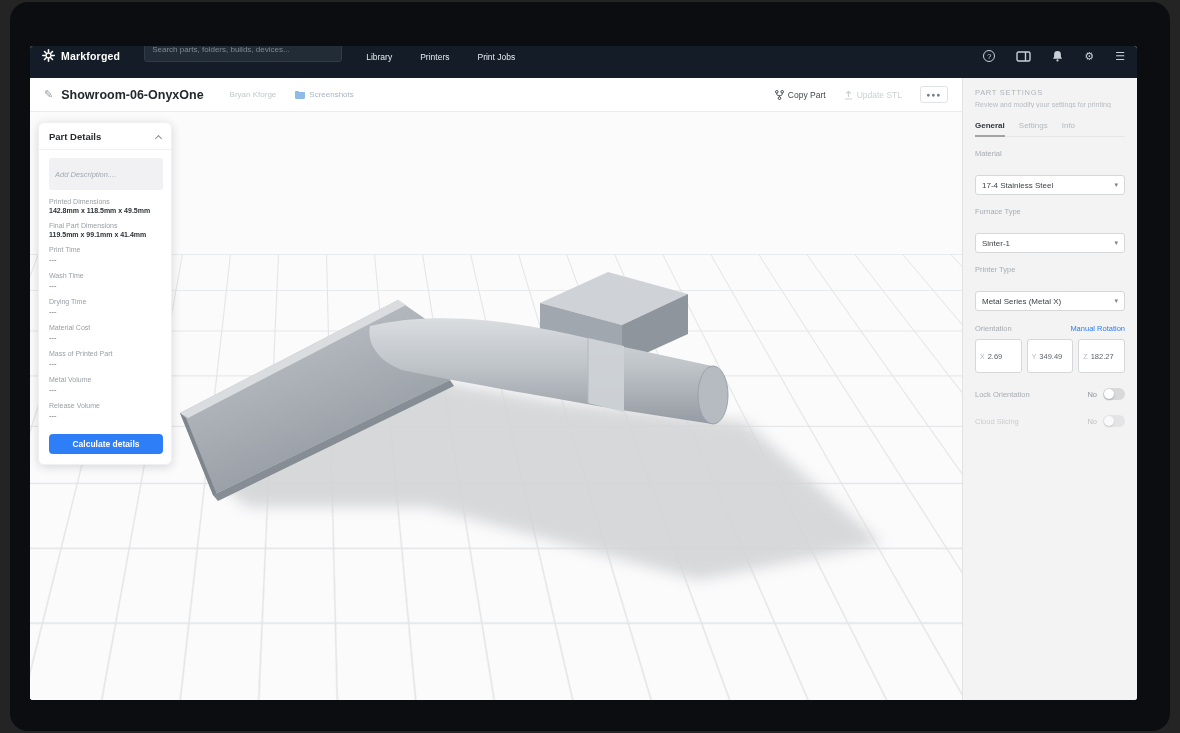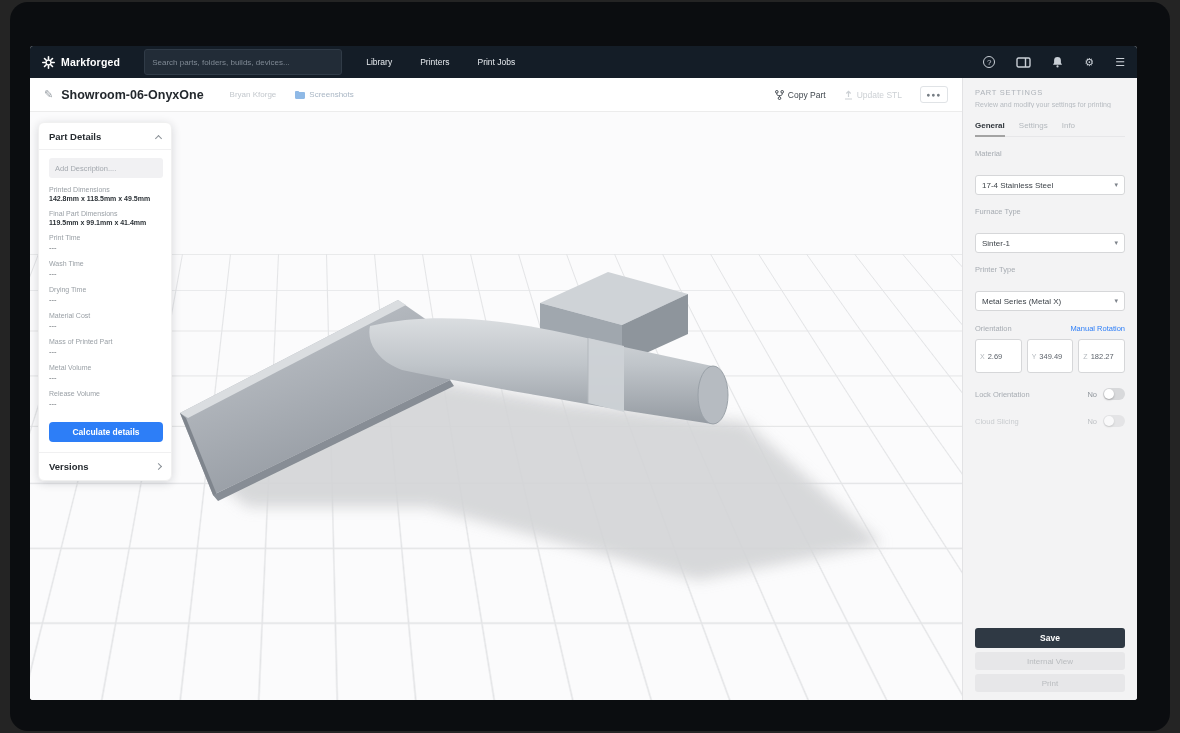--- a/index.html
+++ b/index.html
@@ -5,21 +5,21 @@
   * { margin:0; padding:0; box-sizing:border-box; }
   html,body { width:1180px; height:733px; background:#212121; overflow:hidden;
     font-family:"Liberation Sans","DejaVu Sans",sans-serif; }
   .screen { position:relative; width:1180px; height:733px; background:#242424; }
   .bezel { position:absolute; left:10px; top:2px; right:10px; bottom:2px;
     background:#0b0d10; border-radius:18px; }
   .app { position:absolute; left:30px; top:46px; width:1107px; height:654px;
     background:#fff; border-radius:3px; overflow:hidden; display:flex; flex-direction:column; }
 
   
-  .topnav { height:28px; flex:0 0 28px; background:#141d27; display:flex; align-items:center; padding:16px 12px; }
+  .topnav { height:28px; flex:0 0 28px; background:#141d27; display:flex; align-items:flex-end; padding:16px 12px; }
   .brand { display:flex; align-items:center; gap:6px; }
   .brand-name { color:#fff; font-size:10.5px; font-weight:700; letter-spacing:.2px; }
   .tn-search { margin-left:24px; width:198px; height:26px; background:#222c37; border:1px solid #303b47;
     border-radius:3px; color:#9aa4af; font-size:8px; padding:0 7px; outline:none;
     font-family:"Liberation Sans","DejaVu Sans",sans-serif; }
   .tn-search::placeholder { color:#7f8994; }
   .tn-items { display:flex; gap:28px; margin-left:24px; }
   .tn-item { color:#e7ebef; font-size:8.5px; cursor:pointer; }
   .tn-right { margin-left:auto; display:flex; align-items:center; gap:21px; color:#c9cfd6; }
   .help-badge { width:12px; height:12px; border:1px solid #c9cfd6; border-radius:50%;
@@ -54,23 +54,23 @@
 
   
   .pd-panel { position:absolute; left:8px; top:10px; width:134px; background:#fff; z-index:5;
     border-radius:6px; box-shadow:0 2px 10px rgba(20,25,35,.16); border:1px solid #f0f0f0; }
   .pd-head { display:flex; align-items:center; justify-content:space-between; padding:8px 10px 7px;
     border-bottom:1px solid #f0f0f1; cursor:pointer; }
   .pd-title { font-size:9.5px; font-weight:700; color:#262b30; }
   .chev { width:5px; height:5px; border-right:1.5px solid #8a9097; border-bottom:1.5px solid #8a9097; display:inline-block; }
   .chev.up { transform:rotate(-135deg); margin-top:3px; }
   .chev.right { transform:rotate(-45deg); }
-  .pd-desc { margin:8px 10px 4px; width:114px; height:20px; background:#f1f1f3; border:none; border-radius:3px;
+  .pd-desc { margin:8px 10px 4px; width:114px; height:32px; background:#f1f1f3; border:none; border-radius:3px;
     font-size:7.5px; color:#6b7178; padding:0 6px; outline:none;
-    font-family:"Liberation Sans","DejaVu Sans",sans-serif; }
+    font-family:"Liberation Sans","DejaVu Sans",sans-serif;font-style:italic; }
   .pd-desc::placeholder { color:#a4a9af; }
   .pd-fields { padding:4px 10px 2px; }
   .pd-field { margin-bottom:8px; }
   .pd-label { font-size:7px; color:#9aa0a6; margin-bottom:2px; }
   .pd-value { font-size:7.5px; color:#62686e; }
   .pd-value.strong { font-size:7px; font-weight:700; color:#2b3136; }
   .pd-calc { display:block; margin:4px 10px 10px; width:114px; height:20px; background:#2d7ef7; border:none;
     border-radius:4px; color:#fff; font-size:8.5px; font-weight:700; cursor:pointer;
     font-family:"Liberation Sans","DejaVu Sans",sans-serif; }
   .pd-versions { display:flex; align-items:center; justify-content:space-between; padding:8px 10px;
@@ -276,24 +276,20 @@
                 <div class="pd-value">---</div>
               </div>
               <div class="pd-field">
                 <div class="pd-label">Release Volume</div>
                 <div class="pd-value">---</div>
               </div>
             </div>
 
             <button class="pd-calc">Calculate details</button>
 
-            <div class="pd-versions">
-              <span class="pd-versions-label">Versions</span>
-              <span class="chev right"></span>
-            </div>
           </div>
         </div>
       </div>
 
       <div class="sidebar">
         <div class="sb-eyebrow">PART SETTINGS</div>
         <div class="sb-sub">Review and modify your settings for printing</div>
 
         <div class="sb-tabs">
           <span class="sb-tab active">General</span>
@@ -348,21 +344,16 @@
         </div>
 
         <div class="toggle-row disabled">
           <span class="sb-label">Cloud Slicing</span>
           <span class="tr-val">No</span>
           <span class="toggle">
               <span class="knob"></span>
             </span>
         </div>
 
-        <div class="sb-footer">
-          <button class="btn btn-save">Save</button>
-          <button class="btn btn-lite">Internal View</button>
-          <button class="btn btn-lite">Print</button>
-        </div>
       </div>
     </div>
   </div>
 </div>
 
 </body></html>

